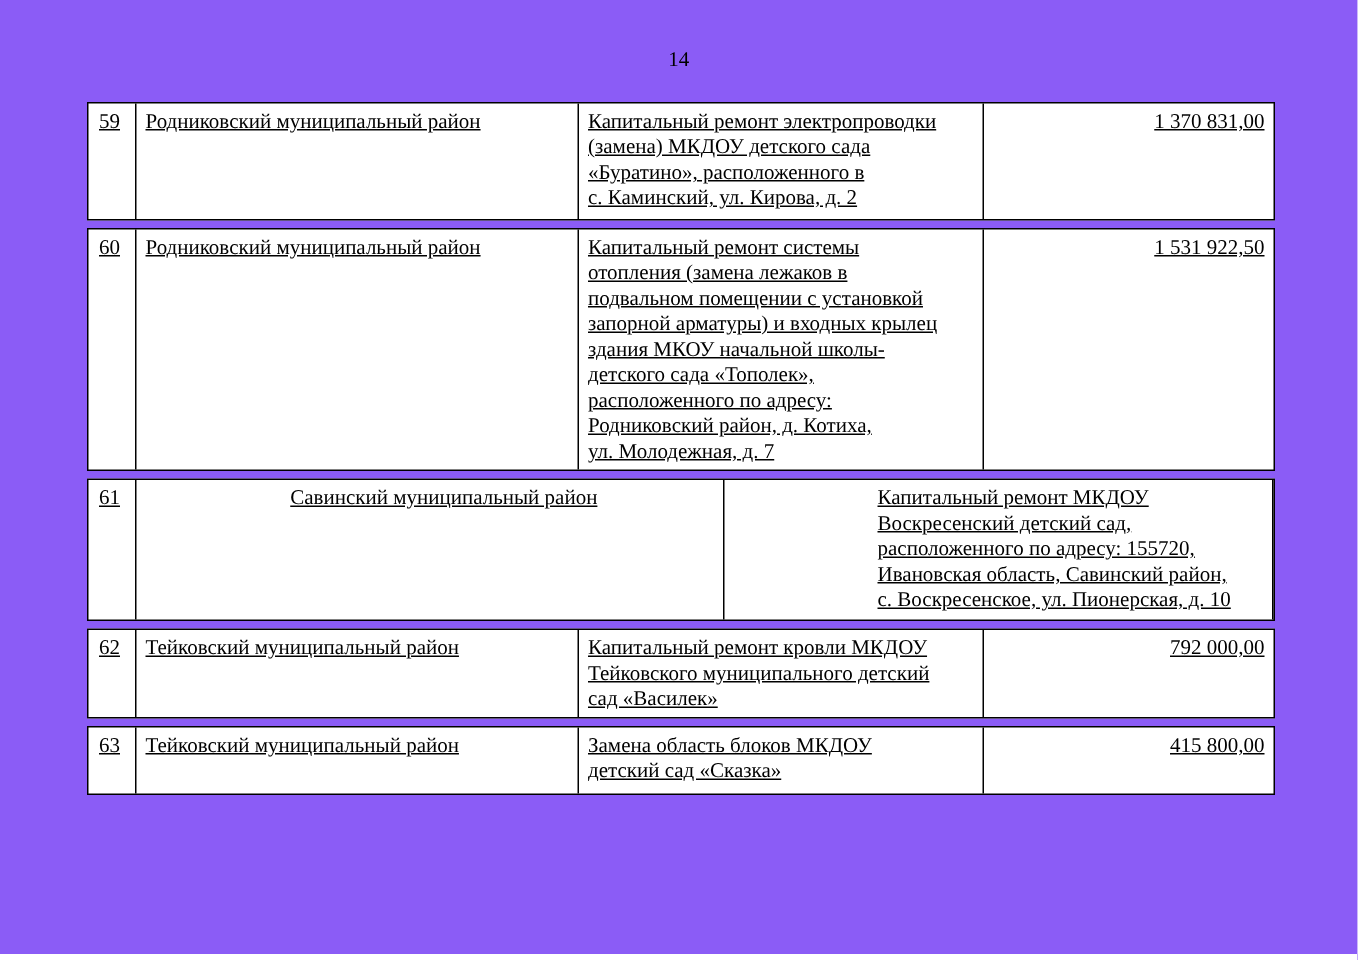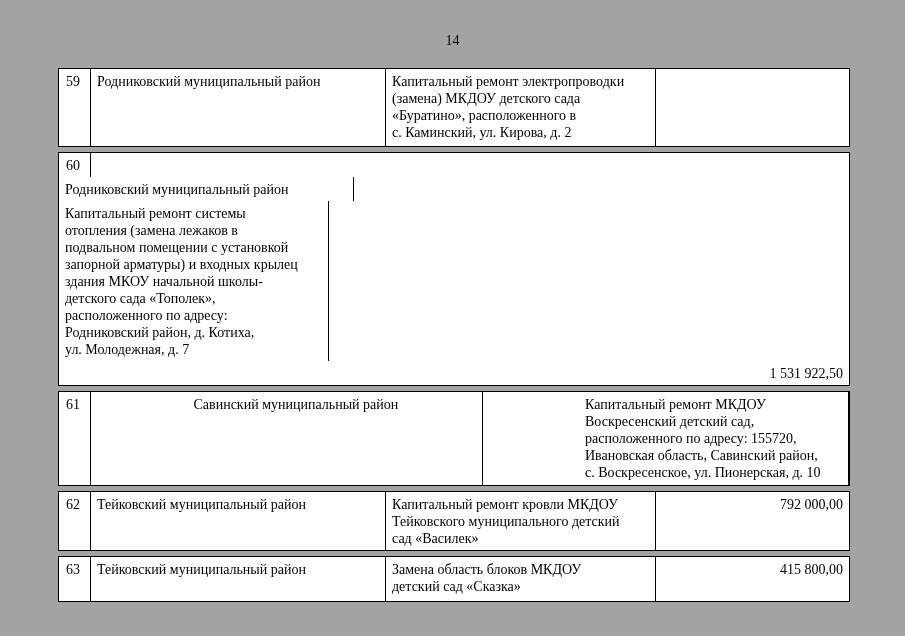--- a/index.html
+++ b/index.html
@@ -4,21 +4,21 @@
 <style>
   html, body {
     margin: 0;
     padding: 0;
     background: #ffffff;
   }
   .page {
     position: relative;
     width: 905px;
     height: 636px;
-    background: #a3a3a3;
+    background: #8b5cf6;
     color: #000000;
     font-family: "Liberation Serif", "DejaVu Serif", serif;
     overflow: hidden;
   }
   .page-number {
     position: absolute;
     top: 32px;
     left: 0;
     width: 905px;
     text-align: center;
@@ -31,20 +31,21 @@
     top: 68px;
     width: 792px;
   }
   .t-row {
     display: flex;
     align-items: stretch;
     box-sizing: border-box;
     border: 1px solid #000000;
     margin-bottom: 5px;
     background: #ffffff;
+    text-decoration: underline;
   }
   .cell {
     box-sizing: border-box;
     font-size: 14px;
     line-height: 17px;
     padding: 4px 5px 3px 5px;
     overflow-wrap: break-word;
   }
   .cell-num {
     width: 32px;
@@ -61,41 +62,42 @@
     border-right: 1px solid #000000;
     padding-left: 6px;
     white-space: pre-line;
   }
   .cell-amount {
     flex: 1;
     text-align: right;
     padding-right: 6px;
   }
   .h-r0 { min-height: 79px; }
-  .h-r1 { min-height: 160px; flex-direction: column; }
+  .h-r1 { min-height: 160px; }
   .h-r2 { min-height: 95px; justify-content: space-between; }
   .h-r3 { min-height: 58px; }
   .h-r4 { min-height: 46px; justify-content: flex-end; }
 </style>
 </head>
 <body>
 
 <div class="page">
 
   <div class="page-number">14</div>
 
   <div class="doc-table">
 
     <div class="t-row h-r0">
       <div class="cell cell-num">59</div>
       <div class="cell cell-mun">Родниковский муниципальный район</div>
       <div class="cell cell-desc">Капитальный ремонт электропроводки
 (замена) МКДОУ детского сада
 «Буратино», расположенного в
 с. Каминский, ул. Кирова, д. 2</div>
+      <div class="cell cell-amount">1 370 831,00</div>
     </div>
 
     <div class="t-row h-r1">
       <div class="cell cell-num">60</div>
       <div class="cell cell-mun">Родниковский муниципальный район</div>
       <div class="cell cell-desc">Капитальный ремонт системы
 отопления (замена лежаков в
 подвальном помещении с установкой
 запорной арматуры) и входных крылец
 здания МКОУ начальной школы-

